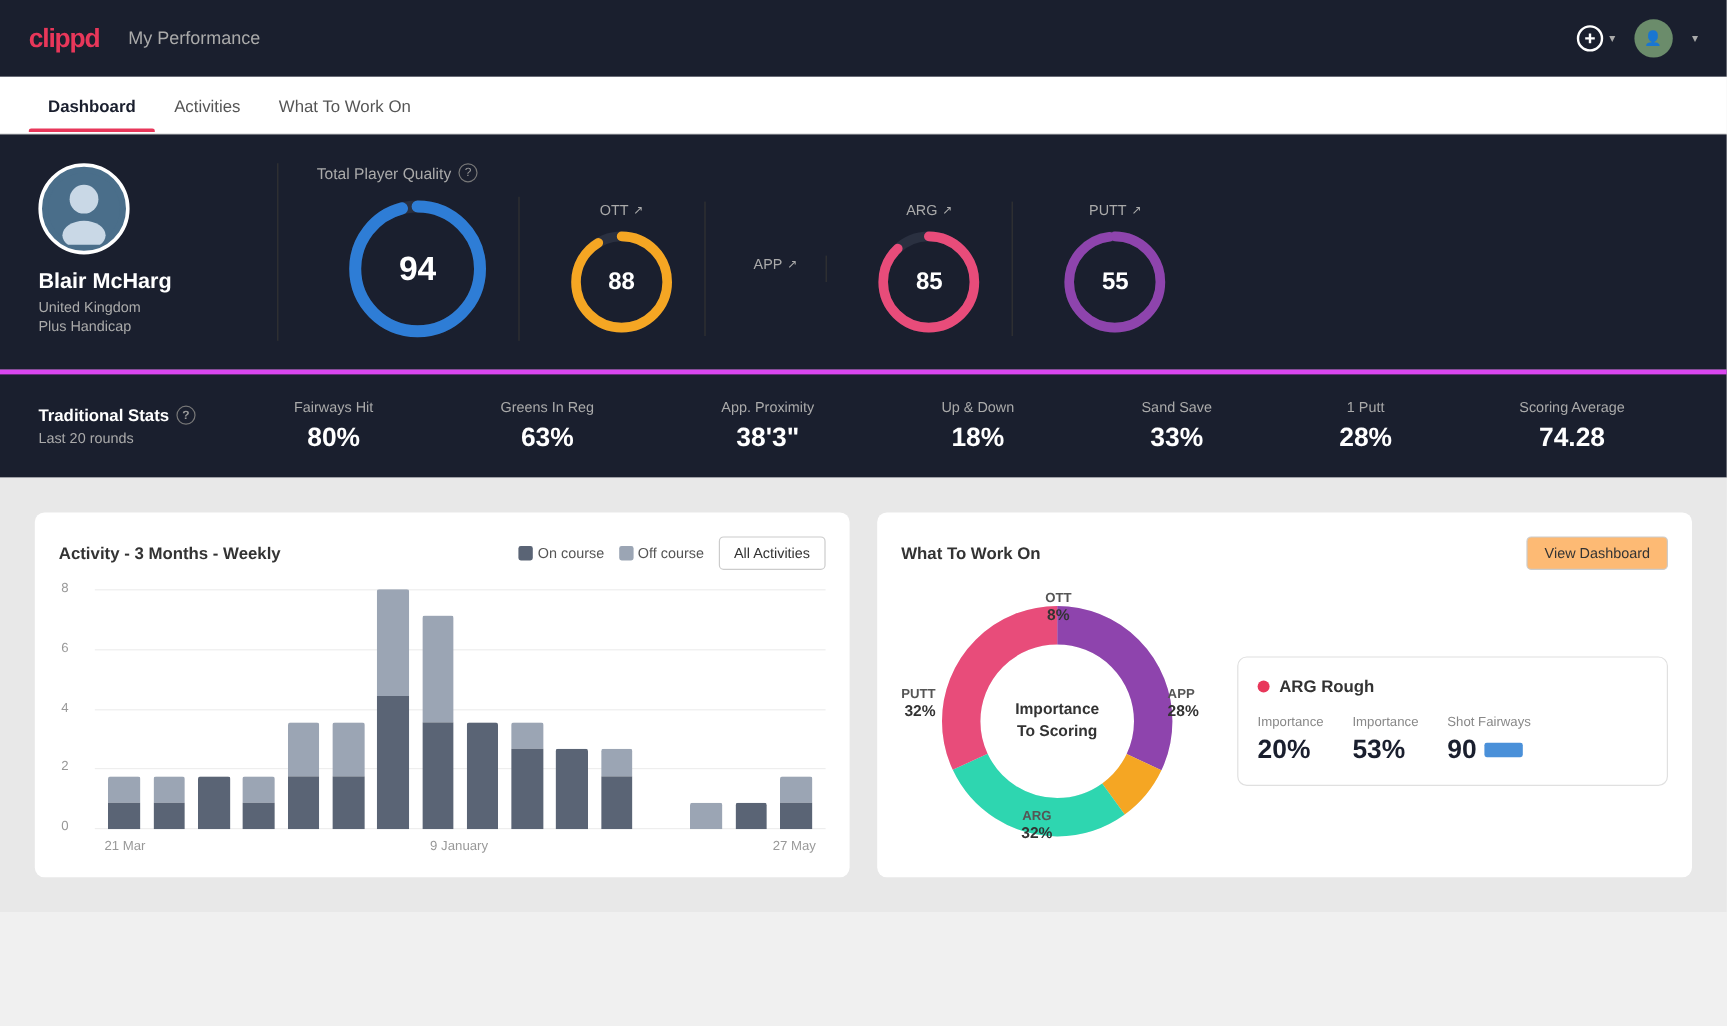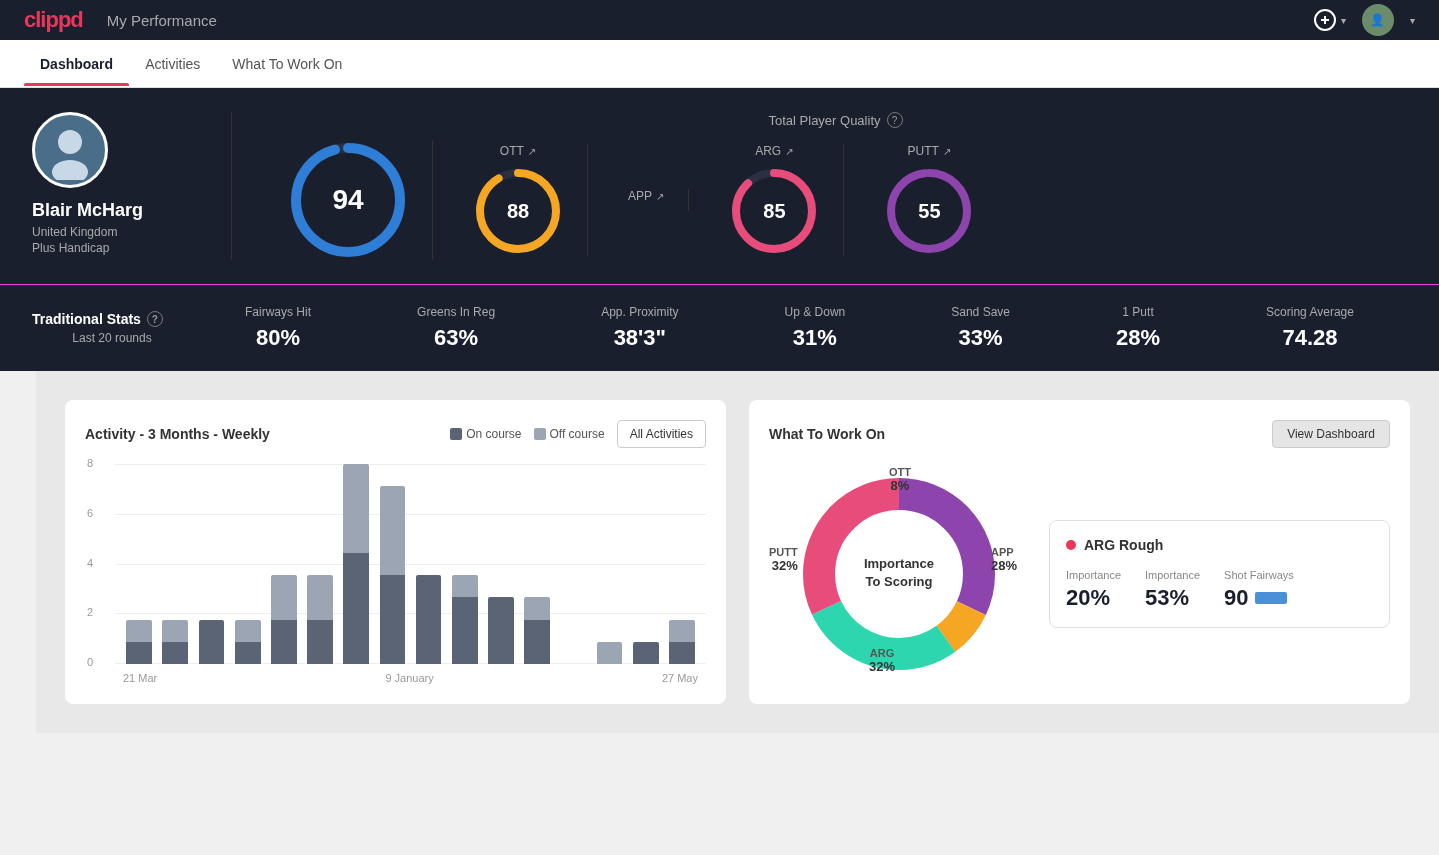--- a/index.html
+++ b/index.html
@@ -5,21 +5,21 @@
     * { box-sizing: border-box; margin: 0; padding: 0; }
     body { font-family: -apple-system, BlinkMacSystemFont, 'Segoe UI', sans-serif; background: #f0f0f0; color: #fff; }
 
     
     .header {
       background: #1a1f2e;
       display: flex;
       align-items: center;
       justify-content: space-between;
       padding: 0 24px;
-      height: 40px;
+      height: 64px;
     }
     .header-logo {
       display: flex;
       align-items: center;
     }
     .logo-text {
       font-size: 22px;
       font-weight: 700;
       color: #e8375a;
       letter-spacing: -1px;
@@ -141,21 +141,20 @@
       flex: 1;
       padding-left: 32px;
     }
     .scores-title {
       font-size: 13px;
       color: #aaa;
       display: flex;
       align-items: center;
       gap: 6px;
       margin-bottom: 12px;
-      justify-content: center;
     }
     .help-icon {
       width: 16px; height: 16px;
       border: 1px solid #777;
       border-radius: 50%;
       display: inline-flex;
       align-items: center;
       justify-content: center;
       font-size: 10px;
       color: #999;
@@ -205,22 +204,21 @@
     .gauge-main { width: 120px; height: 120px; }
     .gauge-main .gauge-value { font-size: 28px; }
 
     
     .trad-stats {
       background: #1a1f2e;
       padding: 20px 32px;
       display: flex;
       align-items: center;
       gap: 0;
-      border-top: 1px solid #d946ef;
-      text-align: center;
+      border-top: 4px solid #d946ef;
     }
     .trad-label {
       min-width: 160px;
     }
     .trad-label-title {
       font-size: 14px;
       font-weight: 600;
       color: #fff;
       display: flex;
       align-items: center;
@@ -251,21 +249,20 @@
       font-weight: 600;
       color: #fff;
     }
 
     
     .bottom-section {
       display: flex;
       gap: 23px;
       padding: 29px;
       background: #e8e8e8;
-      margin-left: 36px;
     }
 
     
     .card {
       background: #fff;
       border-radius: 8px;
       padding: 20px;
       color: #333;
     }
     .activity-card {
@@ -371,21 +368,21 @@
     .work-card {
       flex: 1;
     }
     .view-dashboard-btn {
       border: 1px solid #ccc;
       border-radius: 4px;
       padding: 6px 14px;
       font-size: 12px;
       color: #333;
       cursor: pointer;
-      background: #e5e5e5;
+      background: #fdba74;
     }
     .work-content {
       display: flex;
       gap: 20px;
       align-items: center;
     }
 
     
     .info-card {
       border: 1px solid #e0e0e0;
@@ -563,21 +560,21 @@
     <div class="trad-stat">
       <div class="trad-stat-label">Greens In Reg</div>
       <div class="trad-stat-value">63%</div>
     </div>
     <div class="trad-stat">
       <div class="trad-stat-label">App. Proximity</div>
       <div class="trad-stat-value">38'3"</div>
     </div>
     <div class="trad-stat">
       <div class="trad-stat-label">Up &amp; Down</div>
-      <div class="trad-stat-value">31%</div>
+      <div class="trad-stat-value">18%</div>
     </div>
     <div class="trad-stat">
       <div class="trad-stat-label">Sand Save</div>
       <div class="trad-stat-value">33%</div>
     </div>
     <div class="trad-stat">
       <div class="trad-stat-label">1 Putt</div>
       <div class="trad-stat-value">28%</div>
     </div>
     <div class="trad-stat">

